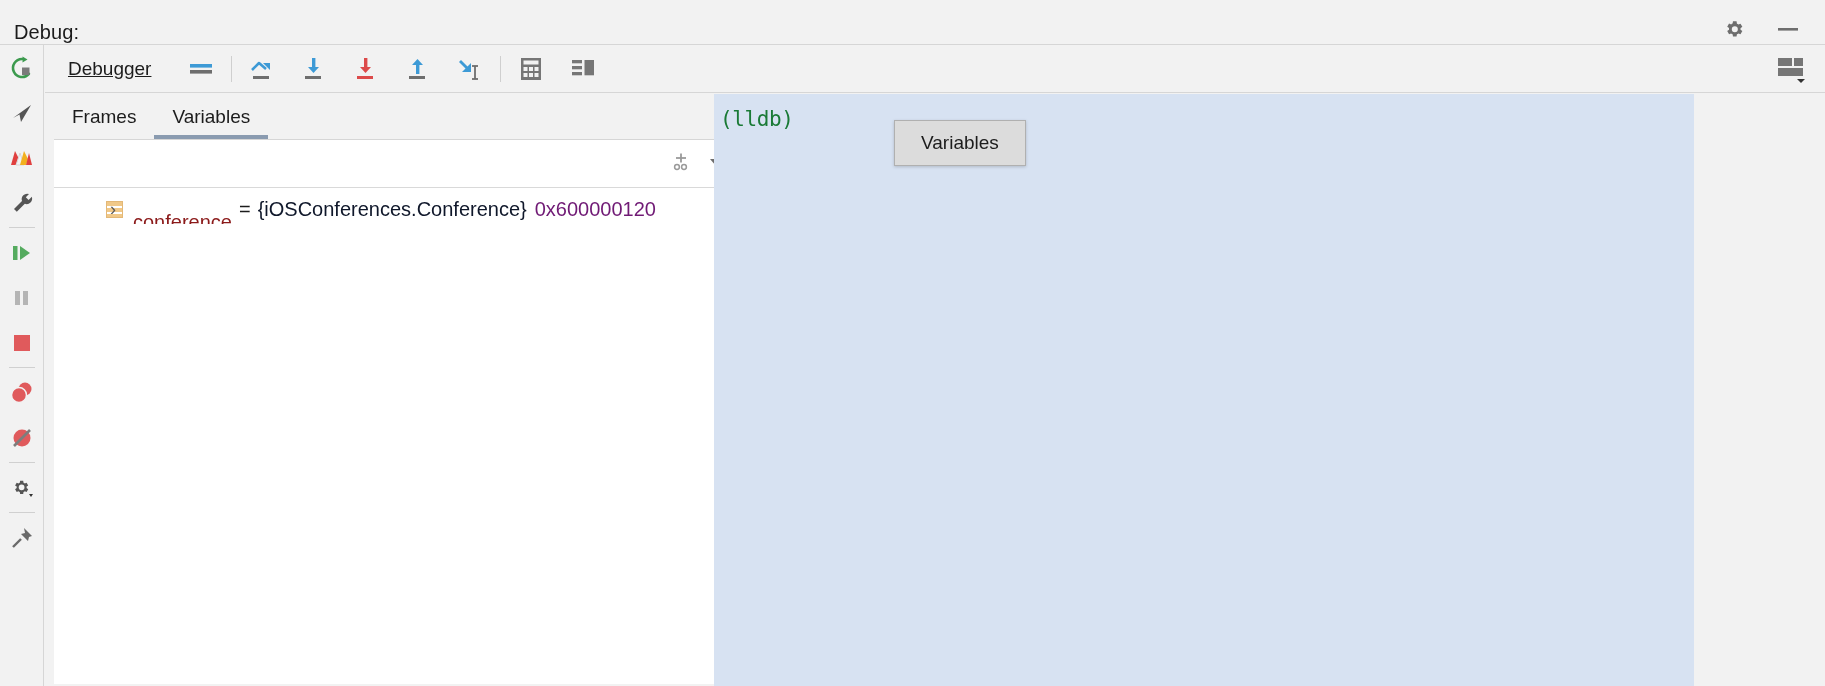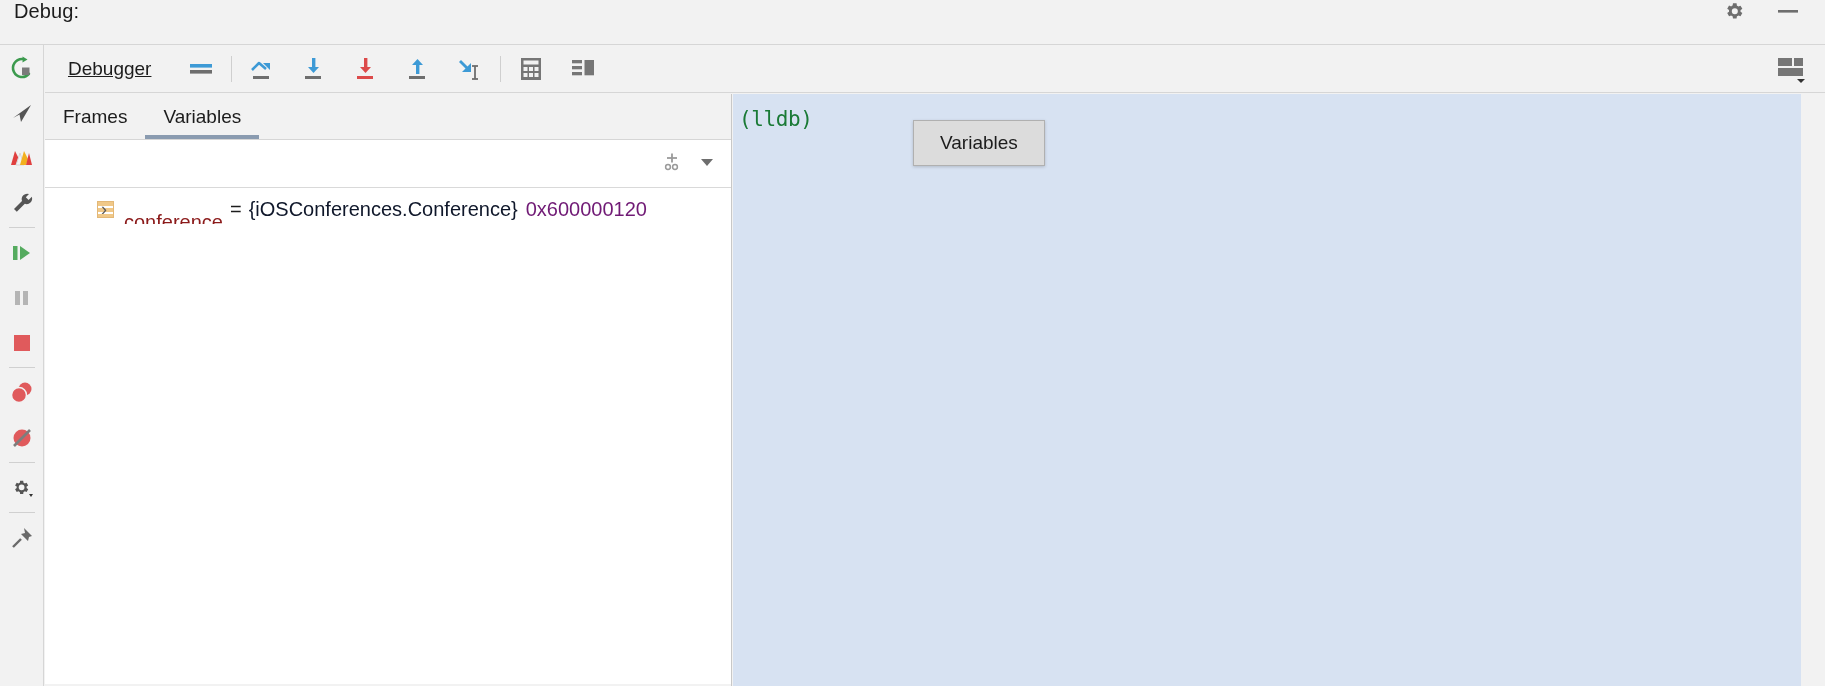--- a/index.html
+++ b/index.html
@@ -9,21 +9,21 @@
     background: #f2f2f2;
     font-family: "Liberation Sans", sans-serif;
     overflow: hidden;
   }
   #app { position: relative; width: 1825px; height: 686px; background: #f2f2f2; }
 
   
   #titlebar {
     position: absolute; left: 0; top: 0; width: 1825px; height: 45px;
     background: #f2f2f2; border-bottom: 1px solid #d6d6d6;
-    display: flex; align-items: flex-start;
+    display: flex; align-items: flex-end;
   }
   #debug-label {
     margin-left: 14px; font-size: 20px; color: #1c1c1c; letter-spacing: .1px;
   }
   #tab-ios {
     position: relative; margin-left: 40px; height: 45px;
     display: flex; align-items: center; gap: 10px; padding: 0 14px 0 10px;
   }
   #tab-ios::after {
     content: ""; position: absolute; left: 4px; right: 4px; bottom: 0;
@@ -74,21 +74,21 @@
   #toolbar-title { margin-left: 23px; font-size: 19px; color: #1c1c1c; text-decoration: underline; }
   .tb-group { display: flex; align-items: center; }
   .tb-btn {
     width: 52px; height: 46px; display: flex; align-items: center; justify-content: center;
   }
   .tb-sep { width: 1px; height: 26px; background: #cfcfcf; margin: 0 4px; }
   #toolbar-right { margin-left: auto; padding-right: 8px; display: flex; align-items: center; }
 
   
   #left-panel {
-    position: absolute; left: 45px; top: 94px; width: 687px; height: 592px;
+    position: absolute; left: 54px; top: 94px; width: 687px; height: 592px;
     background: #f2f2f2; border-right: 1px solid #c8c8c8;
   }
   #tabs {
     height: 46px; display: flex; align-items: flex-end; background: #f2f2f2;
     border-bottom: 1px solid #d6d6d6;
   }
   .panel-tab {
     position: relative; height: 45px; display: flex; align-items: center;
     padding: 0 18px; font-size: 19px; color: #1c1c1c;
   }
@@ -117,21 +117,21 @@
       #f0c888 0px, #f0c888 4px, #fff 4px, #fff 6px);
     border: 1px solid #e3b877;
   }
   .var-name { color: #8b1a1a; margin-top: 27px; }
   .var-eq { color: #1c1c1c; margin: 0 7px; }
   .var-type { color: #0f172a; }
   .var-addr { color: #701a75; margin-left: 8px; }
 
   
   #console {
-    position: absolute; left: 733px; top: 94px; width: 1068px; height: 592px;
+    position: absolute; left: 714px; top: 94px; width: 980px; height: 592px;
     background: #d7e2f2;
   }
   #lldb-prompt {
     position: absolute; left: 6px; top: 13px;
     font-family: "DejaVu Sans Mono", monospace; font-size: 21px;
     color: #1a7a36; letter-spacing: -0.4px;
   }
   #tooltip {
     position: absolute; left: 180px; top: 26px;
     background: #dcdcdc; border: 1px solid #b0b0b0;

